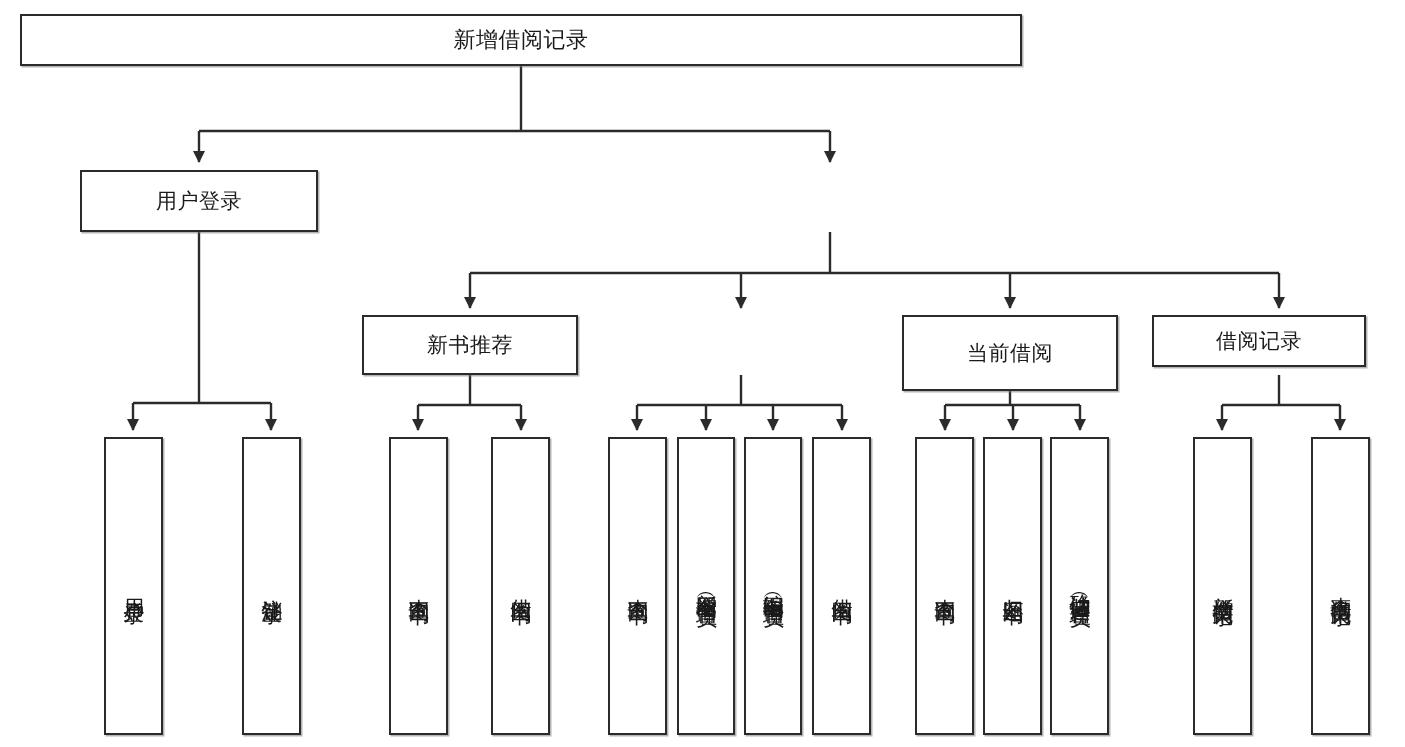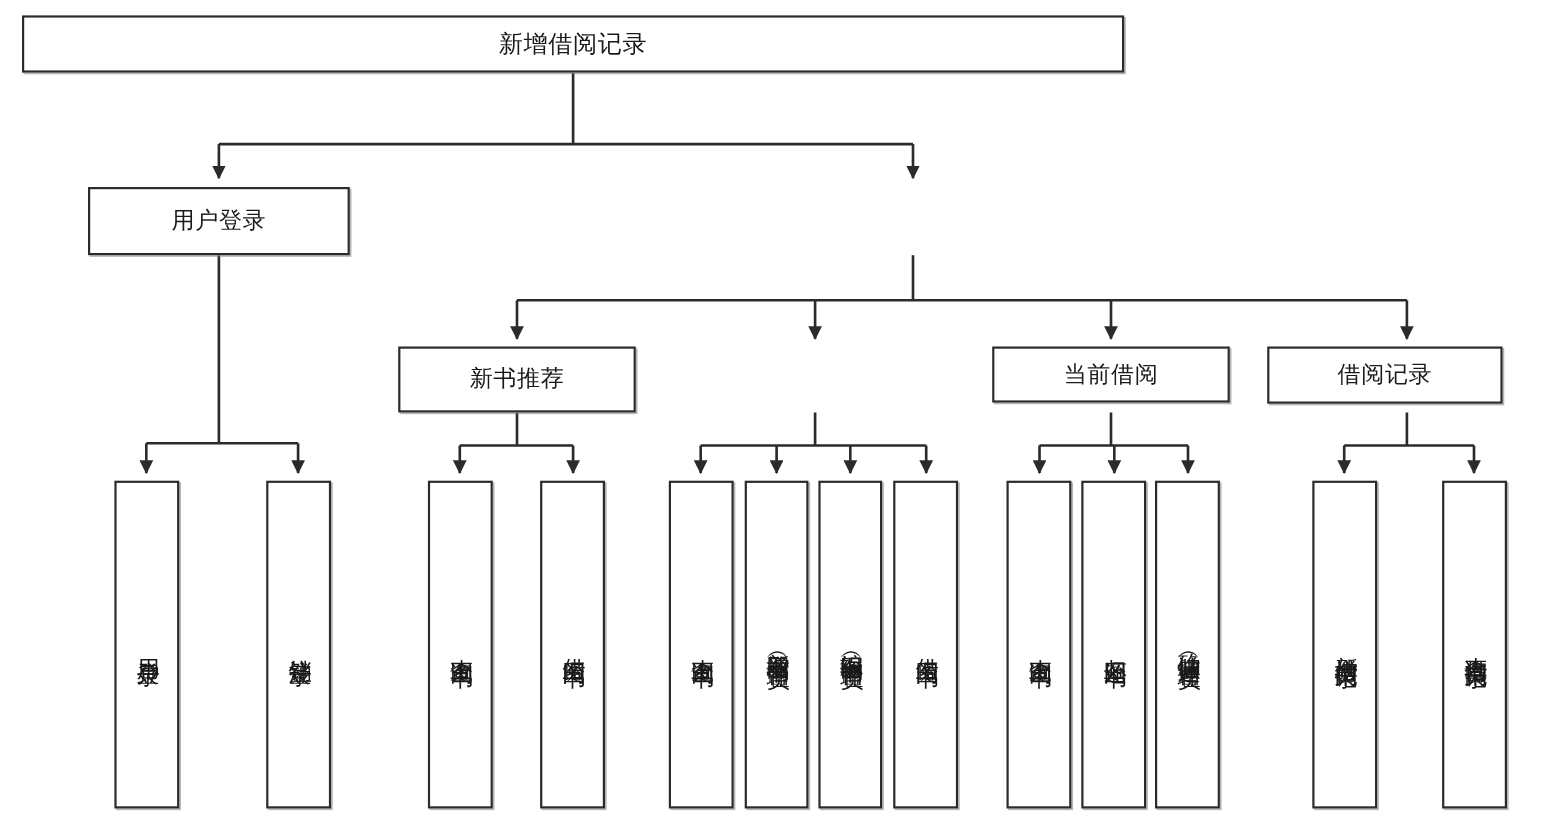--- a/index.html
+++ b/index.html
@@ -127,21 +127,21 @@
     <span class="node-label">新增借阅记录</span>
   </div>
 
   <div class="node level2" style="left:80px; top:170px; width:238px; height:62px;">
     <span class="node-label">用户登录</span>
   </div>
 
   <div class="node level3" style="left:362px; top:315px; width:216px; height:60px;">
     <span class="node-label">新书推荐</span>
   </div>
-  <div class="node level3" style="left:902px; top:315px; width:216px; height:51px;">
+  <div class="node level3" style="left:902px; top:315px; width:216px; height:76px;">
     <span class="node-label">当前借阅</span>
   </div>
   <div class="node level3" style="left:1152px; top:315px; width:214px; height:52px;">
     <span class="node-label">借阅记录</span>
   </div>
 
   <div class="node leaf" style="left:104px; top:437px; width:59px; height:298px;">
     <span class="node-label">用户登录</span>
   </div>
   <div class="node leaf" style="left:242px; top:437px; width:59px; height:298px;">

